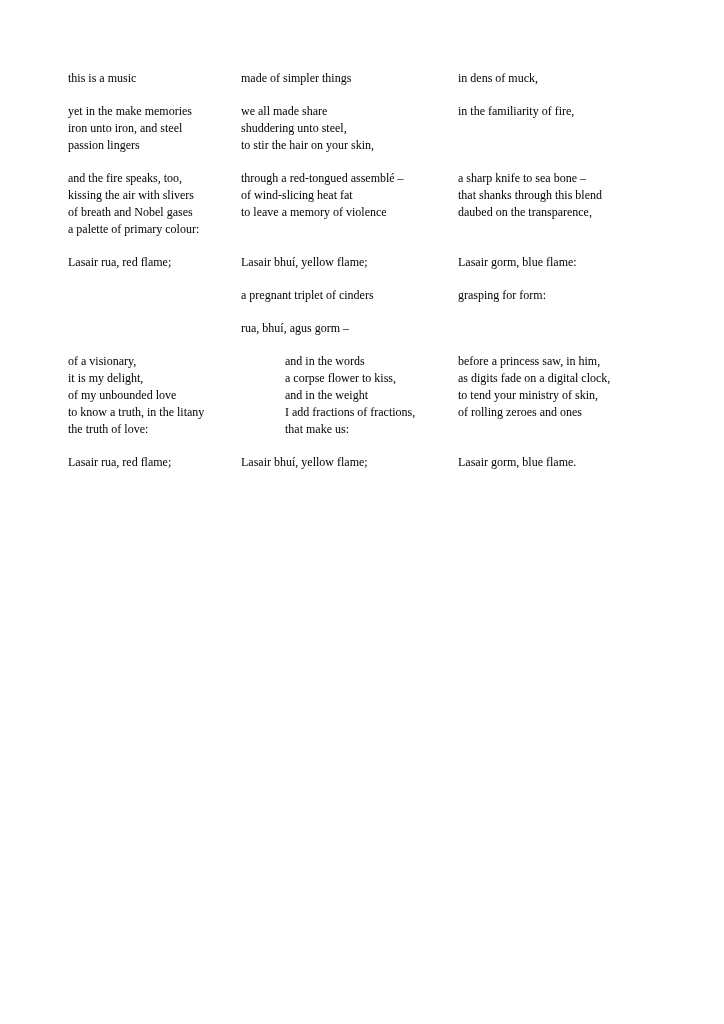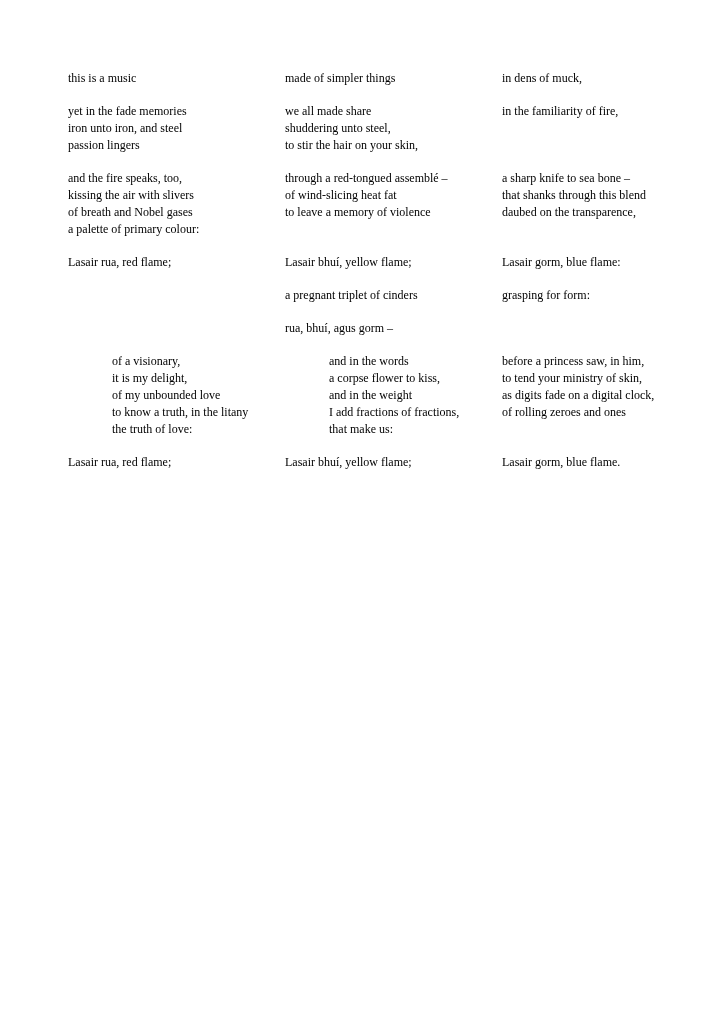--- a/index.html
+++ b/index.html
@@ -23,21 +23,21 @@
     color: #000000;
     font-size: 12px;
     line-height: 17px;
   }
   .poem-row {
     display: flex;
     margin: 0 0 16px 0;
   }
   .cell { flex: 0 0 auto; }
   .cell.c0 { width: 173px; }
-  .cell.c1 { width: 217px; margin-left: 44px; }
+  .cell.c1 { width: 217px; }
   .cell.c2 { width: 266px; }
   .line {
     height: 17px;
     white-space: nowrap;
   }
 </style>
 </head>
 <body>
 
 <main class="page">
@@ -48,21 +48,21 @@
         </div>
         <div class="cell c1">
           <div class="line">made of simpler things</div>
         </div>
         <div class="cell c2">
           <div class="line">in dens of muck,</div>
         </div>
       </div>
       <div class="poem-row">
         <div class="cell c0">
-          <div class="line">yet in the fade memories</div>
+          <div class="line">yet in the make memories</div>
           <div class="line">iron unto iron, and steel</div>
           <div class="line">passion lingers</div>
         </div>
         <div class="cell c1">
           <div class="line">we all made share</div>
           <div class="line">shuddering unto steel,</div>
           <div class="line">to stir the hair on your skin,</div>
         </div>
         <div class="cell c2">
           <div class="line">in the familiarity of fire,</div>
@@ -123,22 +123,22 @@
         </div>
         <div class="cell c0">
           <div class="line">and in the words</div>
           <div class="line">a corpse flower to kiss,</div>
           <div class="line">and in the weight</div>
           <div class="line">I add fractions of fractions,</div>
           <div class="line">that make us:</div>
         </div>
         <div class="cell c2">
           <div class="line">before a princess saw, in him,</div>
+          <div class="line">as digits fade on a digital clock,</div>
           <div class="line">to tend your ministry of skin,</div>
-          <div class="line">as digits fade on a digital clock,</div>
           <div class="line">of rolling zeroes and ones</div>
         </div>
       </div>
       <div class="poem-row">
         <div class="cell c0">
           <div class="line">Lasair rua, red flame;</div>
         </div>
         <div class="cell c1">
           <div class="line">Lasair bhuí, yellow flame;</div>
         </div>

